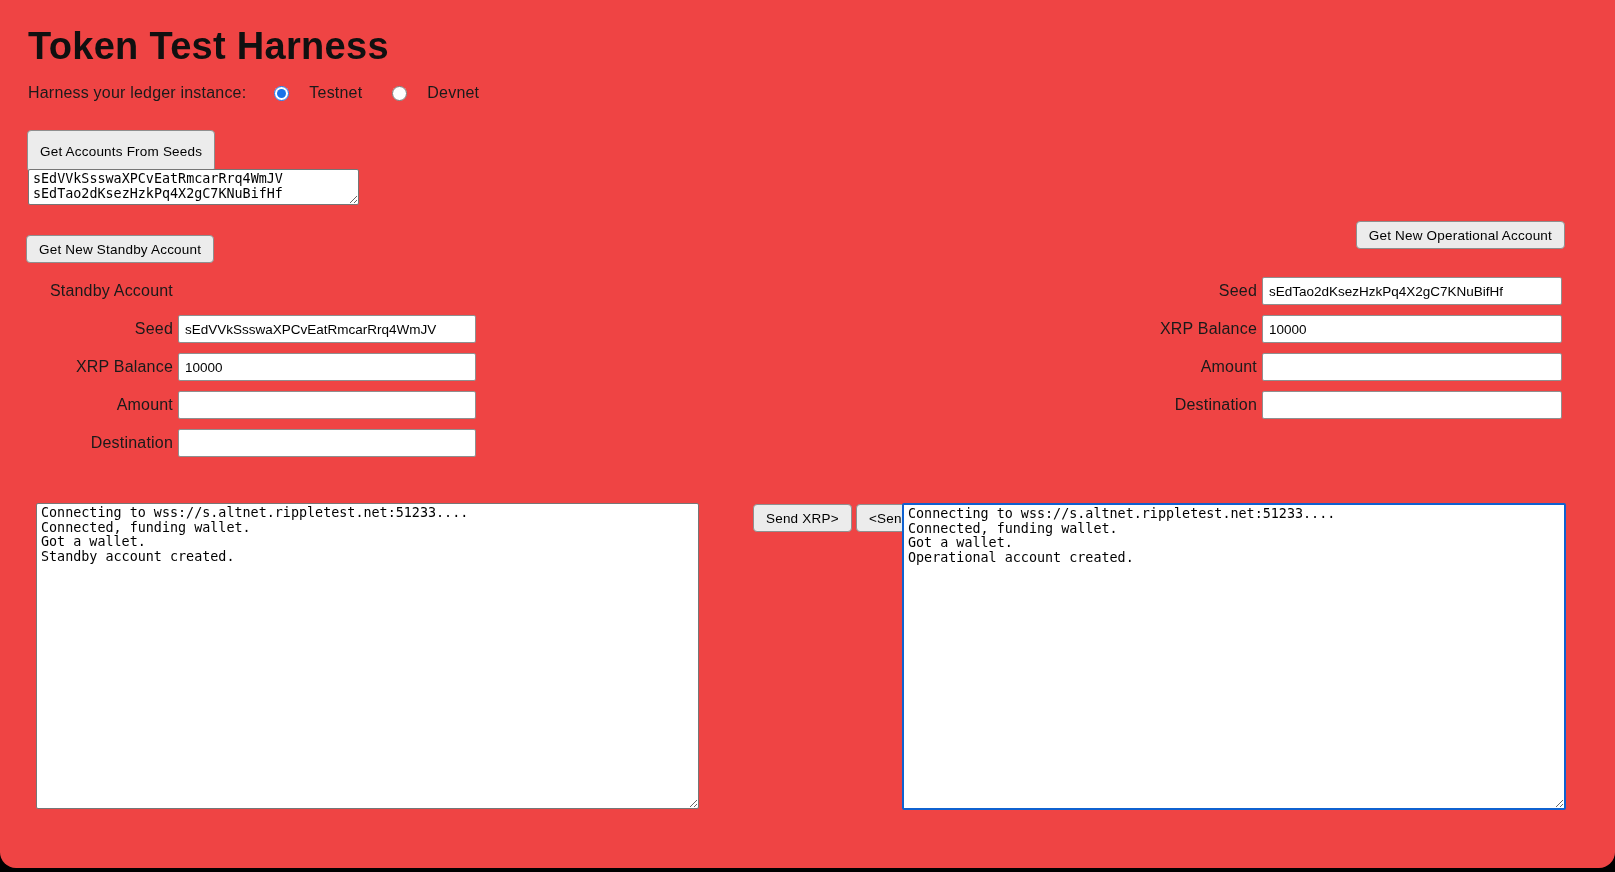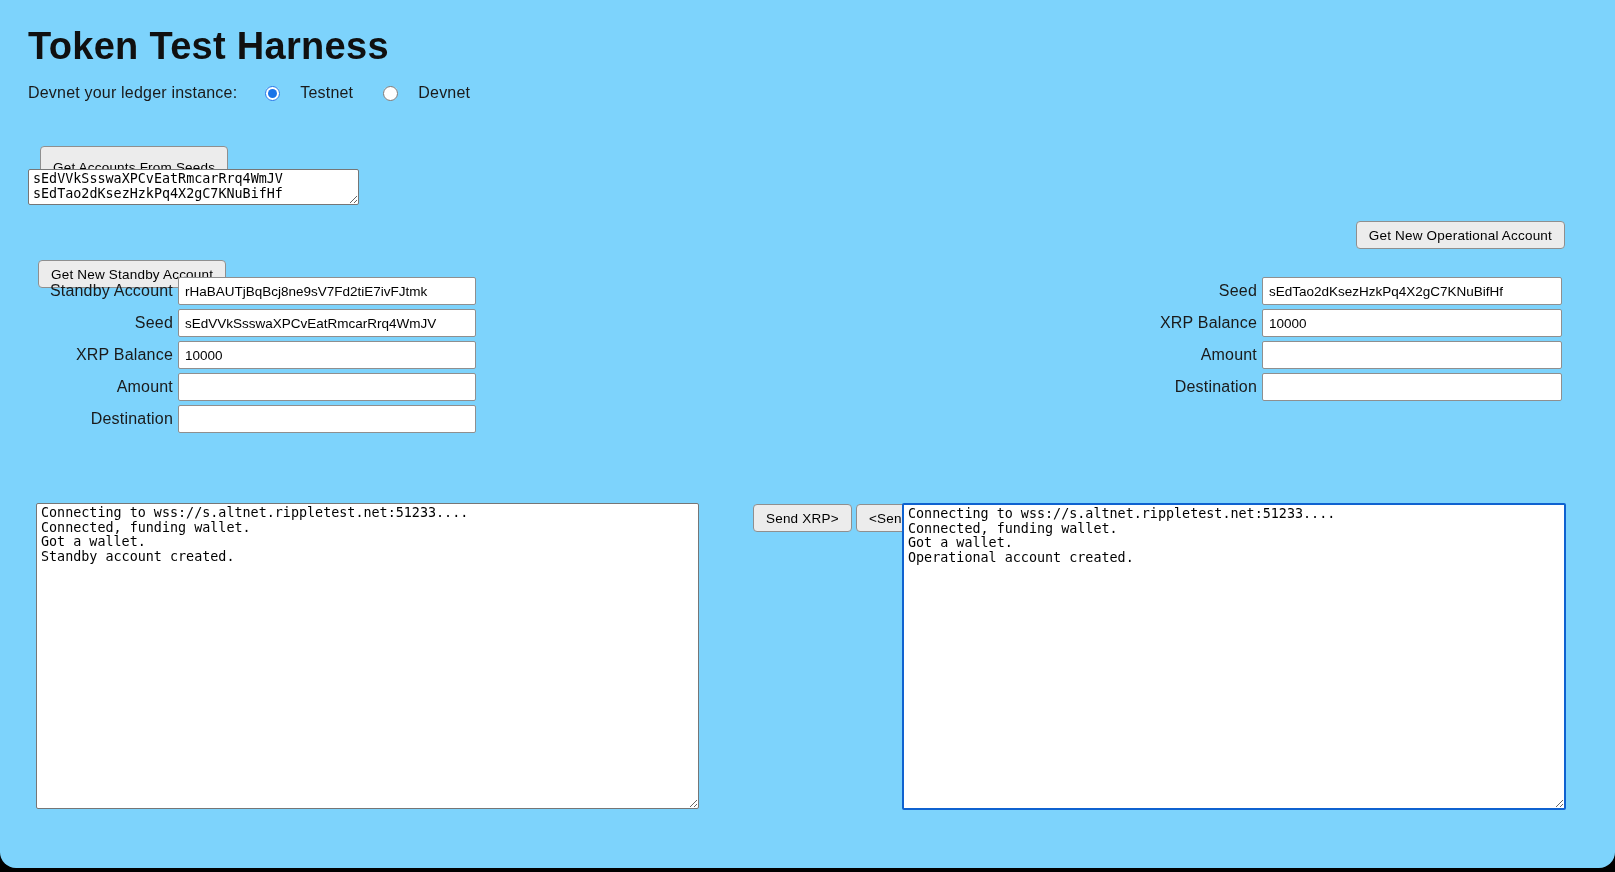--- a/index.html
+++ b/index.html
@@ -6,21 +6,21 @@
   html, body { width: 1615px; height: 872px; }
   body {
     background: #000;
     font-family: "Liberation Sans", "DejaVu Sans", sans-serif;
     position: relative;
     overflow: hidden;
   }
   .window {
     position: absolute; left: 0; top: 0;
     width: 1615px; height: 868px;
-    background: #7dd3fc;
+    background: #ef4444;
     border-radius: 0 0 16px 16px;
     overflow: hidden;
   }
   .title {
     position: absolute; left: 28px; top: 25px;
     font-size: 38px; font-weight: 600; color: #101010;
     letter-spacing: 0.3px; white-space: nowrap;
   }
   .chooser {
     position: absolute; left: 28px; top: 84px;
@@ -29,32 +29,32 @@
   }
   .radio-opt { display: flex; align-items: center; gap: 20px; margin-left: 28px; }
   .radio-opt + .radio-opt { margin-left: 30px; }
   .radio-opt input { width: 15px; height: 15px; accent-color: #1a73e8; margin: 0; }
   .btn {
     position: absolute; height: 28px; padding: 0 12px;
     font-size: 13.5px; color: #000; letter-spacing: 0.2px;
     background: #ececec; border: 1px solid #8f8f8f; border-radius: 4px;
     font-family: inherit; white-space: nowrap; cursor: default;
   }
-  .get-accounts { left: 40px; top: 130px; height: 42px; margin-top: 16px; }
-  .standby-new { left: 38px; top: 235px; margin-top: 25px; }
+  .get-accounts { left: 27px; top: 130px; height: 42px; }
+  .standby-new { left: 26px; top: 235px; }
   .operational-new { right: 50px; top: 221px; }
   textarea {
     font-family: "DejaVu Sans Mono", "Liberation Mono", monospace;
     font-size: 13.4px; line-height: 1.1;
     padding: 2px 4px; color: #000; background: #fff;
     border: 1px solid #767676; border-radius: 2px;
     resize: both; outline: none; white-space: pre; overflow: auto;
   }
   .seeds-ta { position: absolute; left: 28px; top: 169px; width: 331px; height: 36px; }
-  .fields { position: absolute; display: flex; flex-direction: column; gap: 4px; }
+  .fields { position: absolute; display: flex; flex-direction: column; gap: 10px; }
   .fields.left { left: 42px; top: 277px; }
   .fields.right { left: 1077px; top: 277px; }
   .field-row { display: flex; align-items: center; height: 28px; }
   .f-label {
     text-align: right; font-size: 16px; color: #1a1a1a;
     letter-spacing: 0.2px; white-space: nowrap; flex: none;
   }
   .fields.left  .f-label { width: 131px; }
   .fields.right .f-label { width: 180px; }
   .f-input {
@@ -71,21 +71,21 @@
   .send-left  { left: 812px; top: 504px; margin-left: 44px; }
 </style>
 </head>
 <body>
 
 <div class="window">
 
   <h1 class="title">Token Test Harness</h1>
 
   <div class="chooser">
-    <span class="chooser-label">Devnet your ledger instance:</span>
+    <span class="chooser-label">Harness your ledger instance:</span>
     <span class="radio-opt">
       <input type="radio" name="server" checked="checked" style="">
       <span>Testnet</span>
     </span>
     <span class="radio-opt">
       <input type="radio" name="server" style="">
       <span>Devnet</span>
     </span>
   </div>
 
@@ -93,21 +93,20 @@
 
   <textarea class="seeds-ta" spellcheck="false" style="">sEdVVkSsswaXPCvEatRmcarRrq4WmJV
 sEdTao2dKsezHzkPq4X2gC7KNuBifHf</textarea>
 
   <button class="btn standby-new">Get New Standby Account</button>
   <button class="btn operational-new">Get New Operational Account</button>
 
   <div class="fields left">
     <div class="field-row">
       <span class="f-label">Standby Account</span>
-      <input class="f-input" spellcheck="false" value="rHaBAUTjBqBcj8ne9sV7Fd2tiE7ivFJtmk" style="">
     </div>
     <div class="field-row">
       <span class="f-label">Seed</span>
       <input class="f-input" spellcheck="false" value="sEdVVkSsswaXPCvEatRmcarRrq4WmJV" style="">
     </div>
     <div class="field-row">
       <span class="f-label">XRP Balance</span>
       <input class="f-input" spellcheck="false" value="10000" style="">
     </div>
     <div class="field-row">

